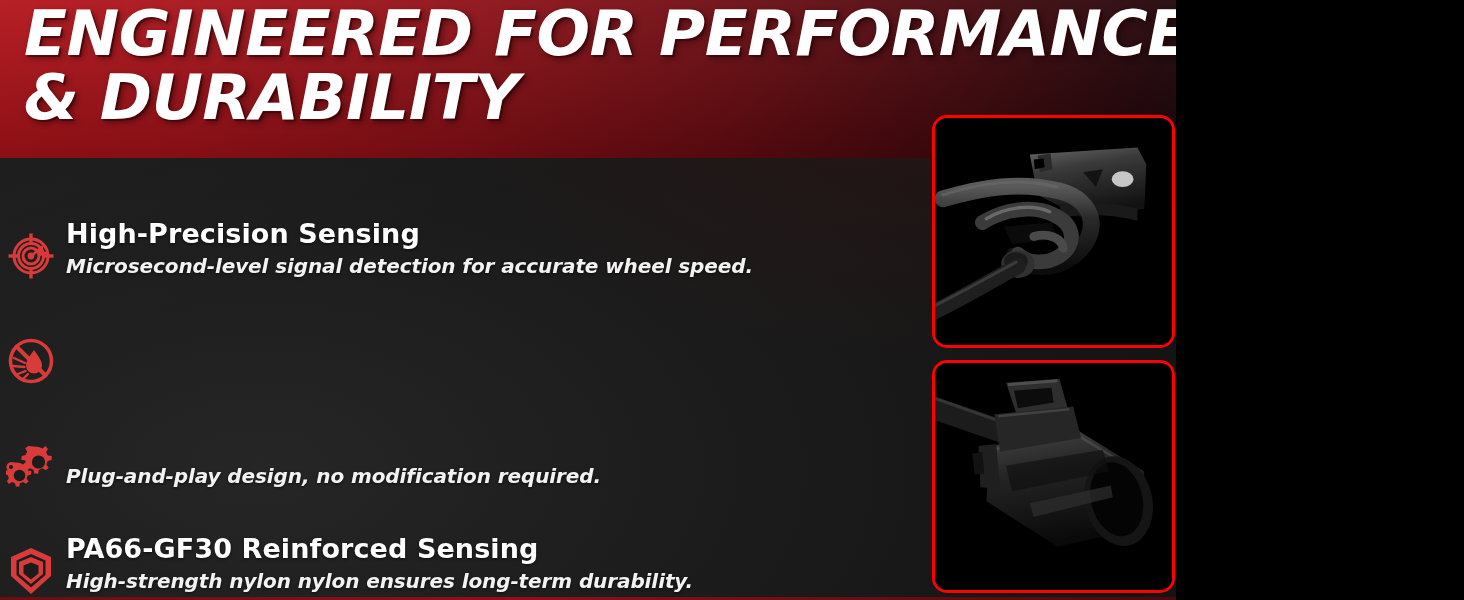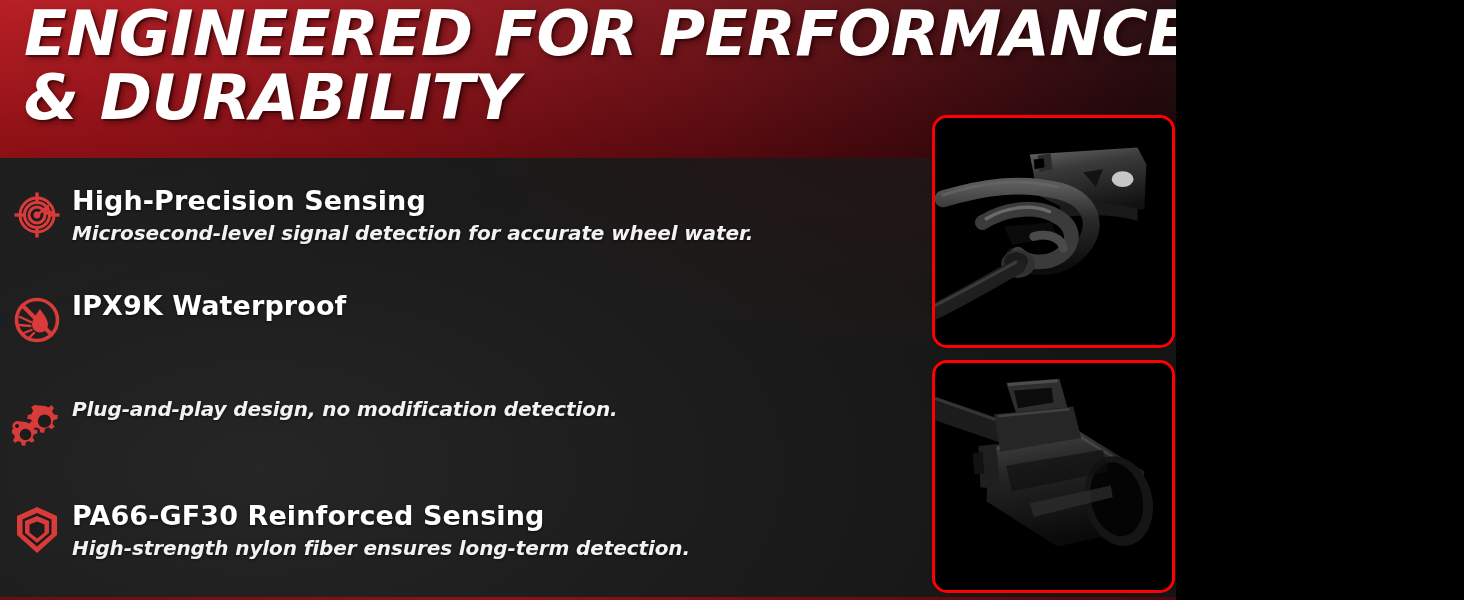--- a/index.html
+++ b/index.html
@@ -79,23 +79,23 @@
   
   .features {
     position: absolute;
     left: 0;
     top: 176px;
     width: 900px;
   }
   .feature {
     position: relative;
     display: flex;
-    align-items: flex-start;
+    align-items: flex-end;
     height: 105px;
-    padding-left: 12px;
+    padding-left: 6px;
   }
   .feature .ficon {
     flex: 0 0 auto;
     width: 50px;
     height: 50px;
     margin-top: 14px;
     margin-right: 10px;
     display: block;
   }
   .ftext {
@@ -188,75 +188,74 @@
             <line x1="25" y1="2.5" x2="25" y2="13"></line>
             <line x1="25" y1="37" x2="25" y2="47.5"></line>
             <line x1="2.5" y1="25" x2="13" y2="25"></line>
             <line x1="37" y1="25" x2="47.5" y2="25"></line>
           </g>
           <path d="M24 26 L36 16 L33 24 L40 22" fill="none" stroke="#d93a3a" stroke-width="2.6" stroke-linecap="round" stroke-linejoin="round"></path>
         </svg>
       </span>
       <span class="ftext">
         <div class="ftitle">High-Precision Sensing</div>
-        <div class="fsub">Microsecond-level signal detection for accurate wheel water.</div>
+        <div class="fsub">Microsecond-level signal detection for accurate wheel speed.</div>
       </span>
     </div>
 
     <div class="feature">
       <span class="ficon">
         <svg viewBox="0 0 50 50">
           <circle cx="25" cy="25" r="20.5" fill="none" stroke="#d93a3a" stroke-width="3.6"></circle>
           <path d="M28 14 C33 21 36 25 36 29.5 A8 8 0 0 1 20 29.5 C20 25 23 21 28 14 Z" fill="#d93a3a"></path>
           <g stroke="#d93a3a" stroke-width="2.4" stroke-linecap="round">
             <line x1="19" y1="27" x2="8" y2="22"></line>
             <line x1="18.5" y1="31" x2="7" y2="30"></line>
             <line x1="19.5" y1="35" x2="9.5" y2="39"></line>
             <line x1="22" y1="38" x2="16" y2="44"></line>
           </g>
           <line x1="10.5" y1="10.5" x2="39.5" y2="39.5" stroke="#d93a3a" stroke-width="4" stroke-linecap="round"></line>
         </svg>
       </span>
       <span class="ftext">
-        <div class="ftitle">IPX9K Waterproof</div>
       </span>
     </div>
 
     <div class="feature">
       <span class="ficon">
         <svg viewBox="0 0 50 50">
           <g fill="#d93a3a">
             <path d="M33 6 l3.6 1.6 2.8-2.6 2.6 2.9 -2 3.4 1.9 3.3 3.9 .5 -.3 3.9 -3.8 1.1 -1.3 3.6 2.3 3.1 -3 2.5 -3.3-2.1 -3.5 1.6 -.7 3.9 -3.9-.2 -.9-3.8 -3.5-1.4 -3.2 2.2 -2.4-3.1 2.3-3.2 -1.4-3.6 -3.9-.8 .4-3.9 3.9-.9 1.6-3.5 -2-3.3 3.1-2.3z"></path>
             <circle cx="32.5" cy="21" r="6.6" fill="#1c1c1c"></circle>
           </g>
           <g fill="#d93a3a">
             <path d="M14 22 l3.2 1.4 2.5-2.3 2.3 2.6 -1.8 3 1.7 2.9 3.5 .5 -.3 3.5 -3.4 1 -1.1 3.2 2 2.8 -2.6 2.2 -3-1.9 -3.1 1.4 -.6 3.5 -3.5-.2 -.8-3.4 -3.1-1.2 -2.9 2 -2.1-2.8 2-2.9 -1.2-3.2 -3.5-.7 .4-3.5 3.5-.8 1.4-3.1 -1.8-3 2.8-2z"></path>
             <circle cx="13.5" cy="34.5" r="5.8" fill="#1c1c1c"></circle>
           </g>
           <circle cx="5" cy="26" r="4.6" fill="#d93a3a"></circle>
           <circle cx="5" cy="26" r="2" fill="#1c1c1c"></circle>
         </svg>
       </span>
       <span class="ftext">
-        <div class="fsub">Plug-and-play design, no modification detection.</div>
+        <div class="fsub">Plug-and-play design, no modification required.</div>
       </span>
     </div>
 
     <div class="feature">
       <span class="ficon">
         <svg viewBox="0 0 50 50">
           <path d="M25 2 L45 11 L45 30 L25 48 L5 30 L5 11 Z" fill="#d93a3a"></path>
           <path d="M25 8 L39.5 14.5 L39.5 29 L25 41.5 L10.5 29 L10.5 14.5 Z" fill="#1c1c1c"></path>
           <path d="M25 11 L37 16 L37 28 L25 38 L13 28 L13 16 Z" fill="#d93a3a"></path>
           <path d="M25 16.5 L32.5 19.5 L32.5 27.5 L25 33.5 L17.5 27.5 L17.5 19.5 Z" fill="#1c1c1c"></path>
         </svg>
       </span>
       <span class="ftext">
         <div class="ftitle">PA66-GF30 Reinforced Sensing</div>
-        <div class="fsub">High-strength nylon fiber ensures long-term detection.</div>
+        <div class="fsub">High-strength nylon nylon ensures long-term durability.</div>
       </span>
     </div>
 
   </div>
 
   <div class="photo-grid">
 
     <div class="photo-cell">
       <div class="photo-inner">
         <svg viewBox="0 0 240 230" preserveAspectRatio="xMidYMid slice">

